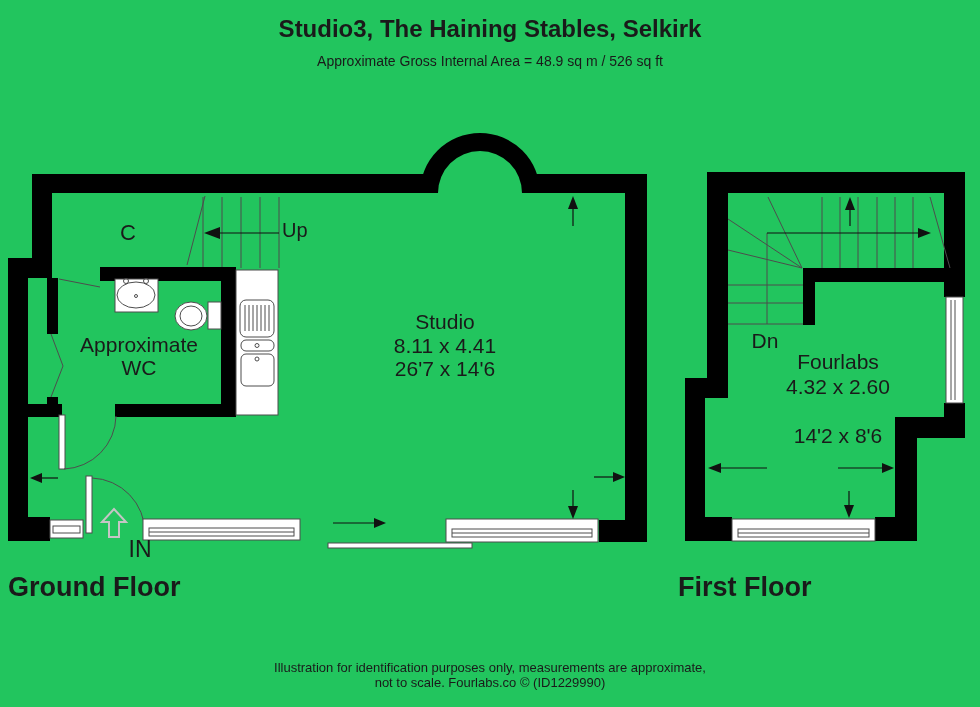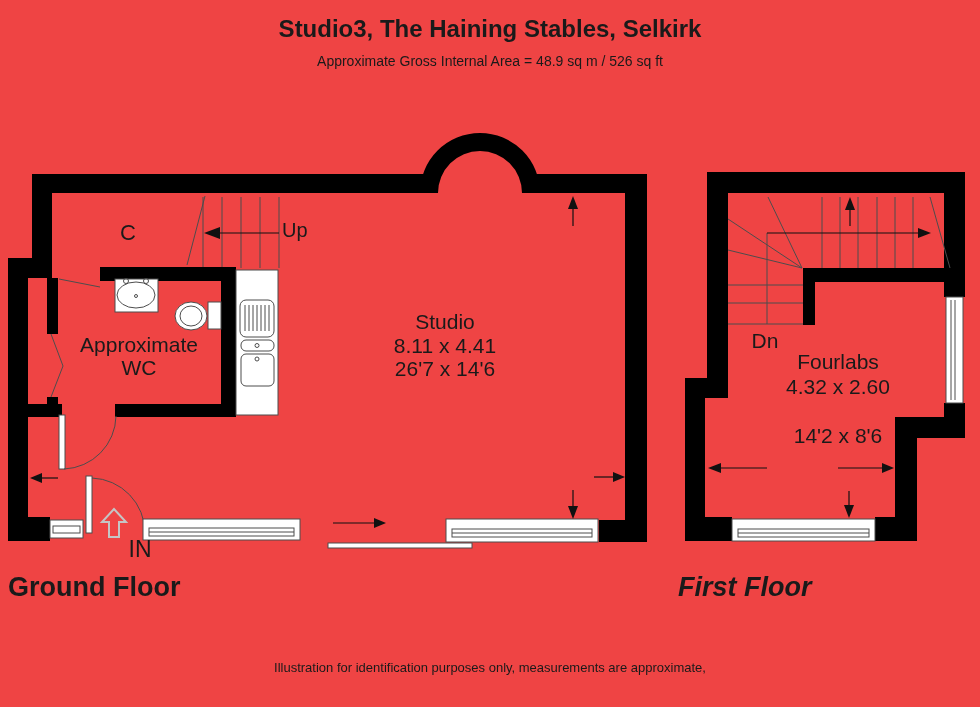--- a/index.html
+++ b/index.html
@@ -5,21 +5,21 @@
   :root{
     --wall:#000000;
     --line:#4d4d4d;
     --arrow:#111111;
     --entry:#c5c5c5;
     --text:#1a1a1a;
   }
   html,body{margin:0;padding:0;background:#ffffff;}
   body{width:980px;height:707px;position:relative;overflow:hidden;
        font-family:"Liberation Sans", sans-serif;color:var(--text);}
-  .page{position:absolute;inset:0;background:#ef4444;}
+  .page{position:absolute;inset:0;background:#22c55e;}
   svg{position:absolute;left:0;top:0;}
   .lbl{position:absolute;transform:translate(-50%,-50%);white-space:nowrap;
        line-height:1;color:var(--text);}
   .lbl-left{position:absolute;transform:translateY(-50%);white-space:nowrap;
        line-height:1;color:var(--text);}
   .b{font-weight:bold;}
   
   .wall{fill:var(--wall);stroke:none;}
   .thin{stroke:var(--line);stroke-width:1;fill:none;}
   .thin-w{stroke:var(--line);stroke-width:1;fill:#ffffff;}
@@ -223,17 +223,18 @@
 
   <div class="lbl" style="left:112px;top:549px;font-size:23px;margin-left:28px;">IN</div>
 
   <div class="lbl-left b" style="left:8px;top:587px;font-size:27px;">Ground Floor</div>
 
   <div class="lbl" style="left:765px;top:340px;font-size:21px;">Dn</div>
   <div class="lbl" style="left:838px;top:361px;font-size:21px;">Fourlabs</div>
   <div class="lbl" style="left:838px;top:386px;font-size:21px;">4.32 x 2.60</div>
   <div class="lbl" style="left:838px;top:411px;font-size:21px;margin-top:24px;">14'2 x 8'6</div>
 
-  <div class="lbl-left b" style="left:678px;top:587px;font-size:27px;font-style:italic;">First Floor</div>
+  <div class="lbl-left b" style="left:678px;top:587px;font-size:27px;">First Floor</div>
 
   <div class="lbl" style="left:490px;top:667px;font-size:13px;">Illustration for identification purposes only, measurements are approximate,</div>
+  <div class="lbl" style="left:490px;top:682px;font-size:13px;">not to scale. Fourlabs.co © (ID1229990)</div>
 
 </div>
 
 </body></html>

